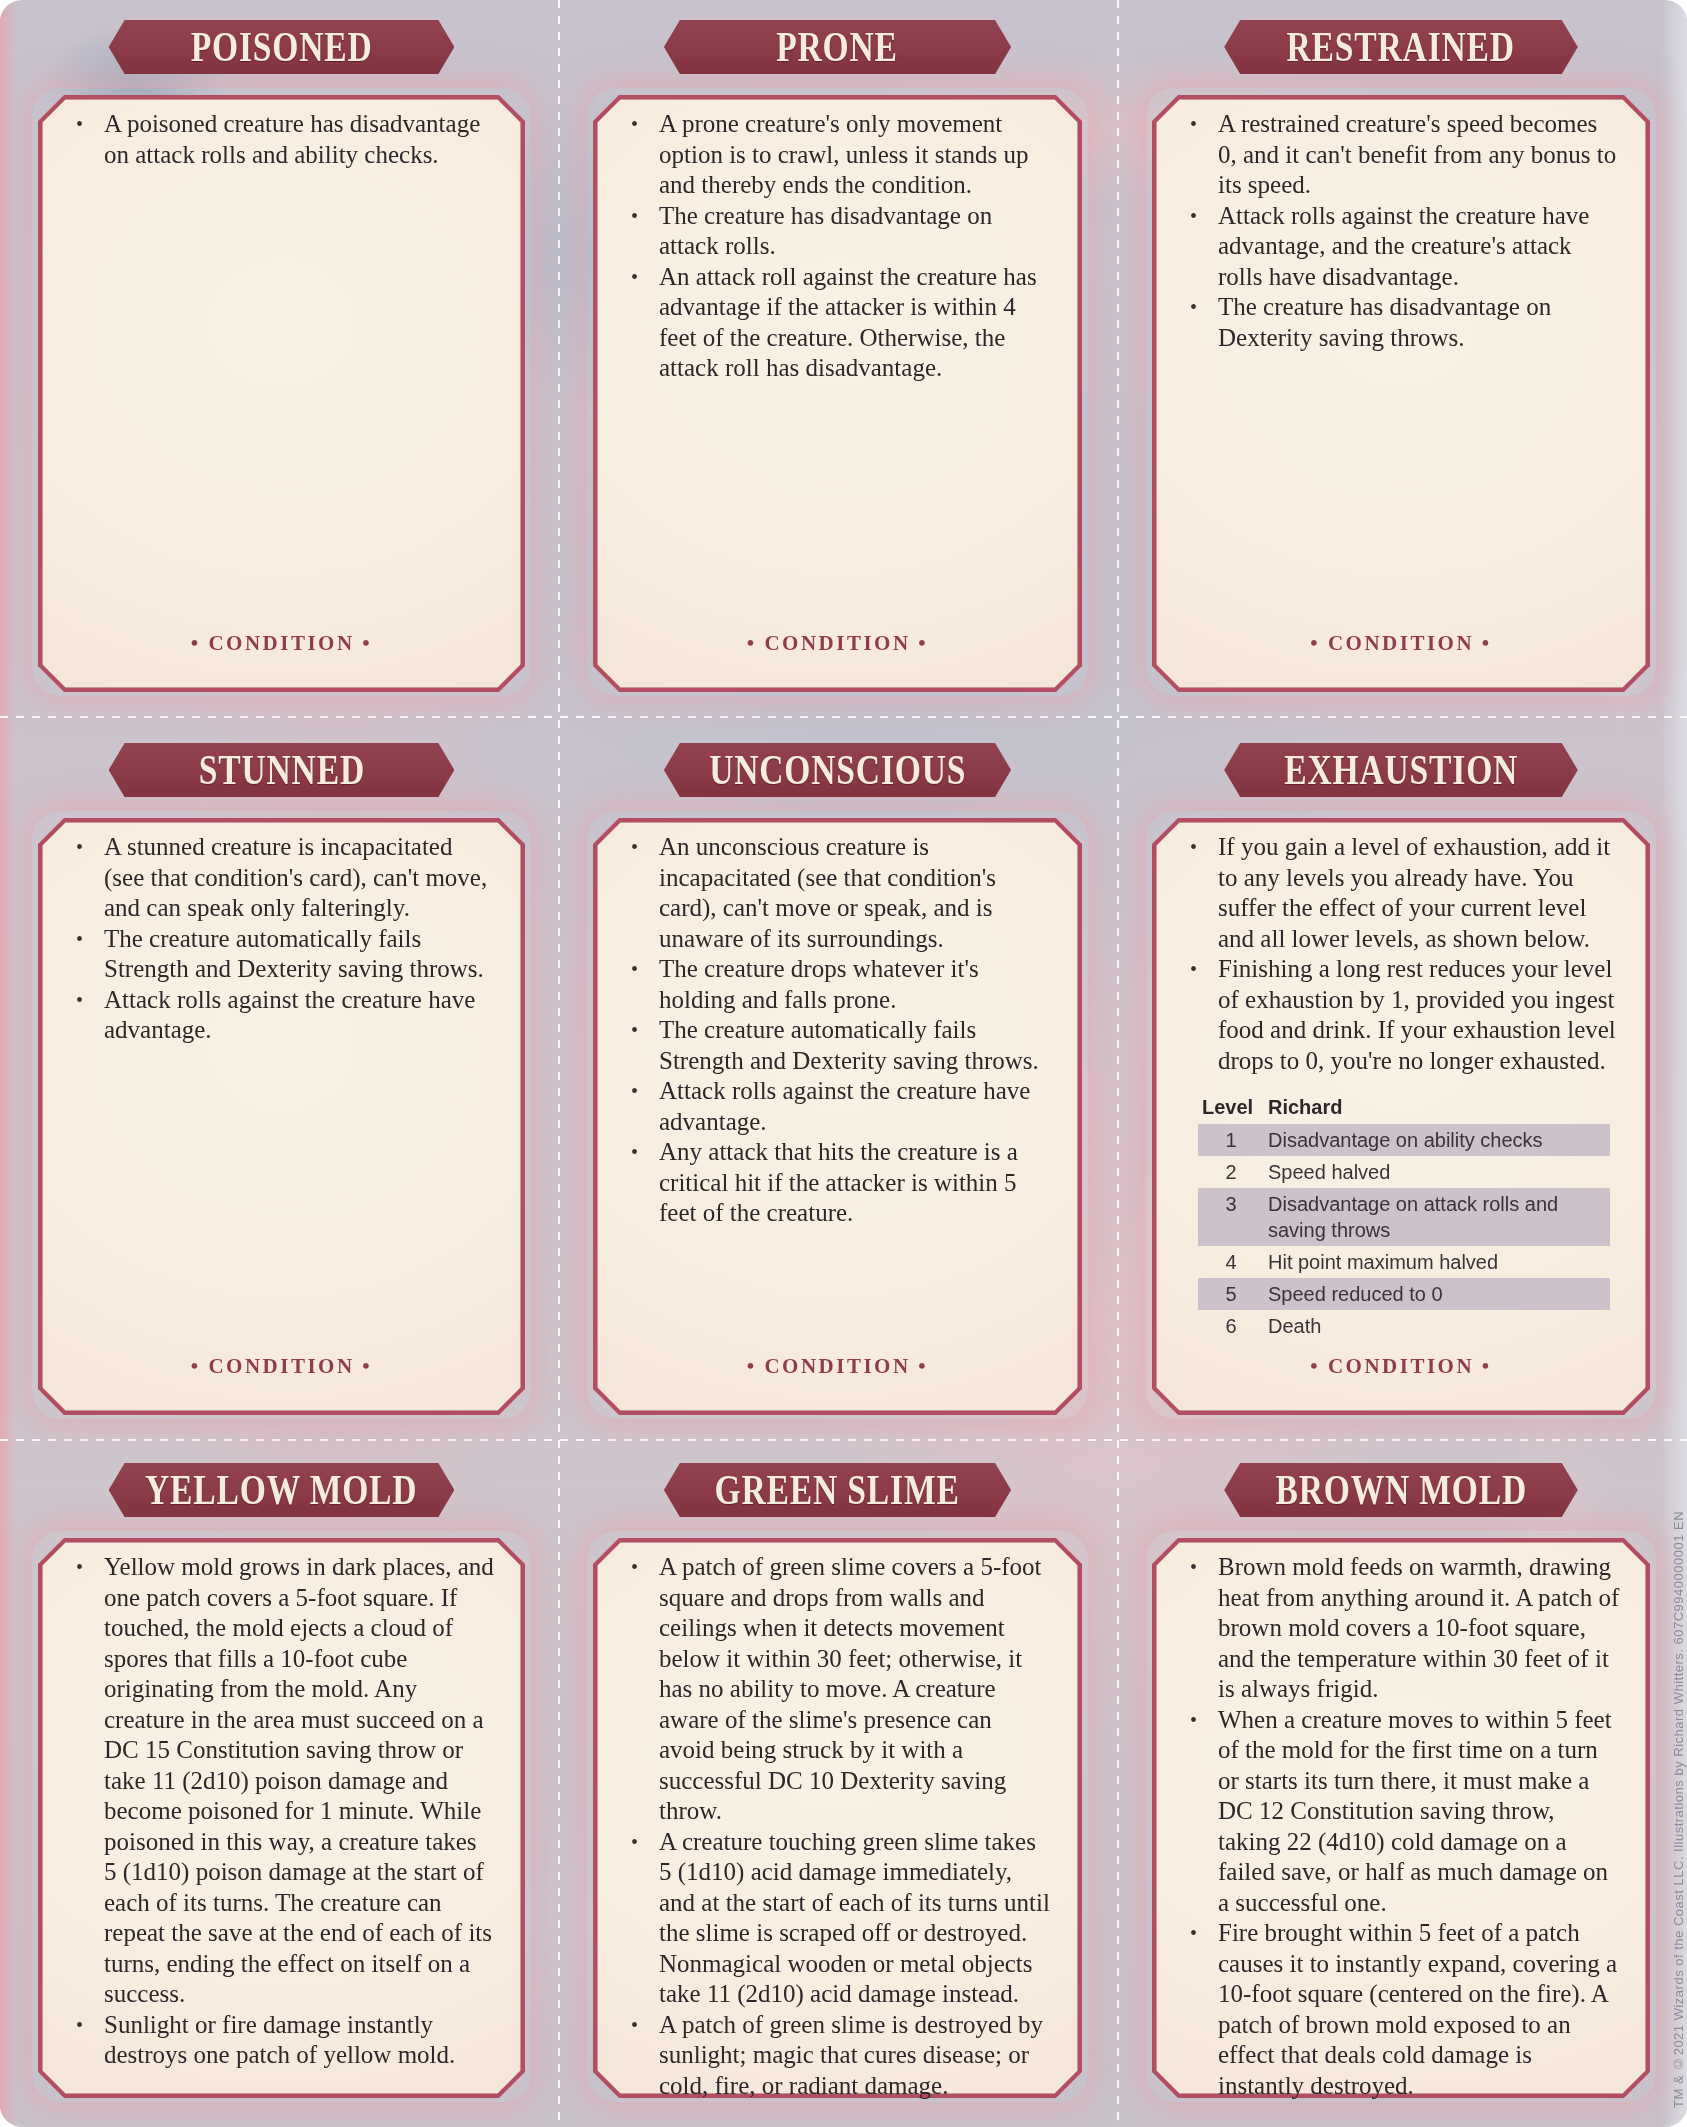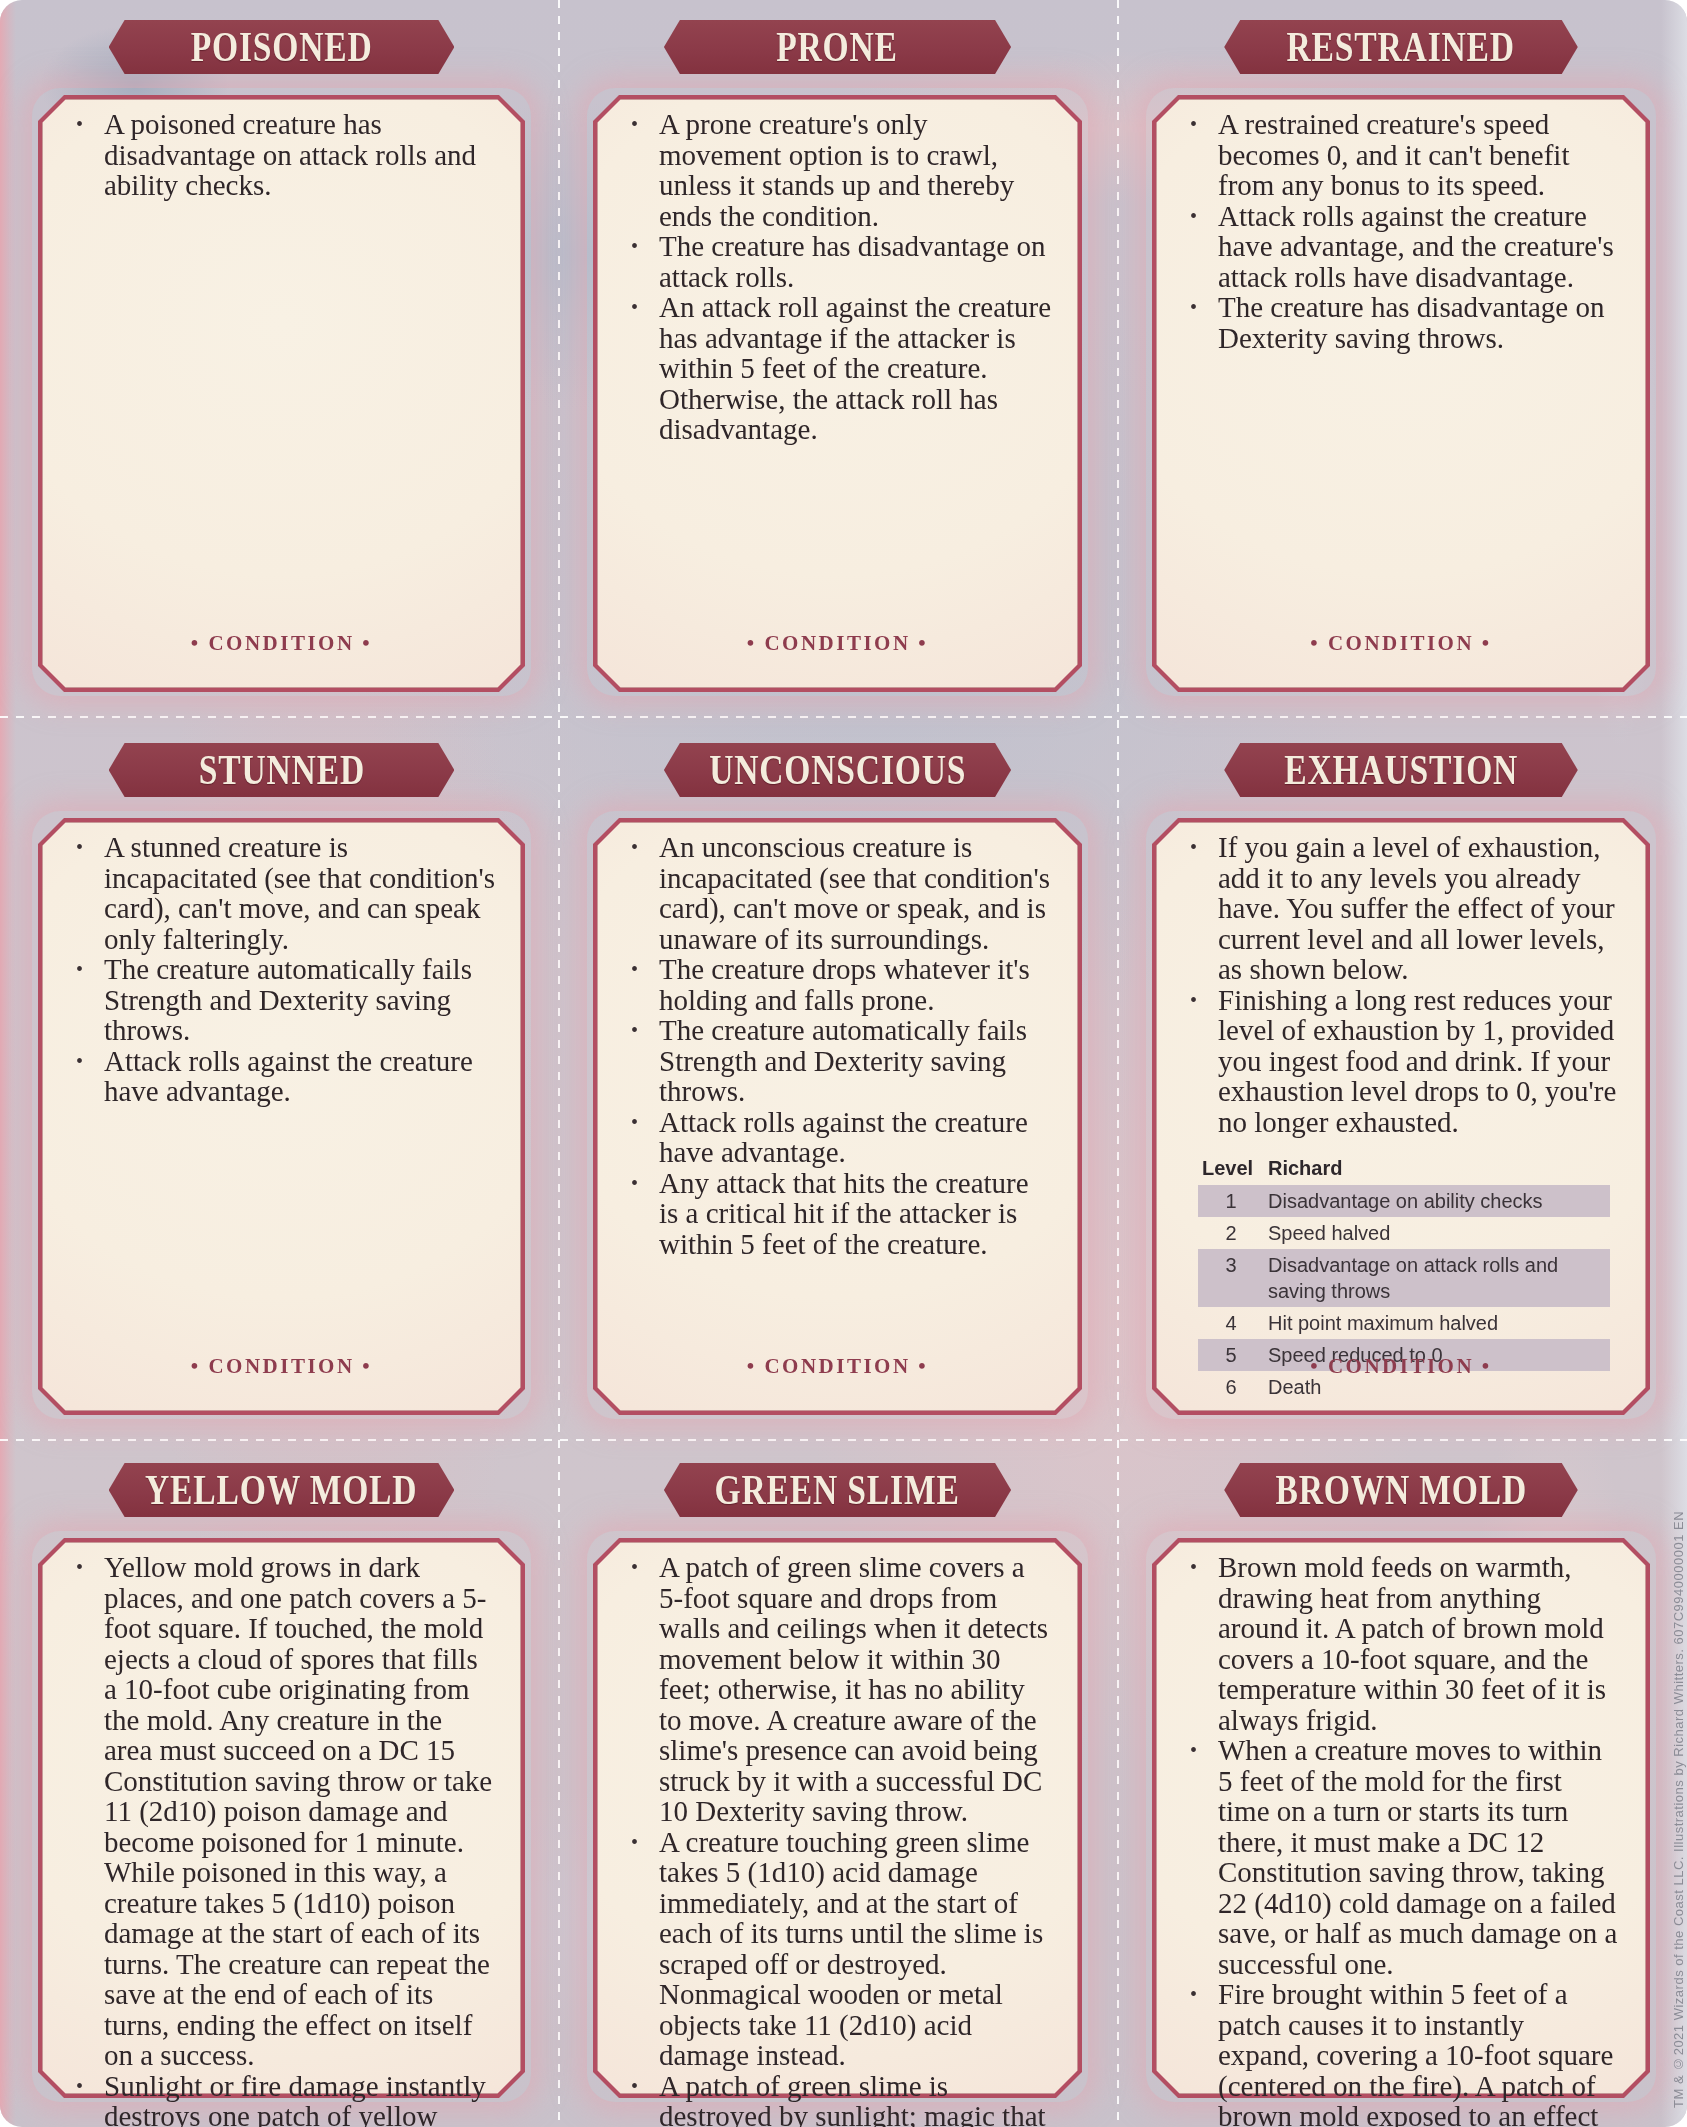--- a/index.html
+++ b/index.html
@@ -48,21 +48,21 @@
     clip-path:polygon(0 50%,16px 0,calc(100% - 16px) 0,100% 50%,calc(100% - 16px) 100%,16px 100%);
     display:flex;align-items:center;justify-content:center;z-index:3;}
   .banner::before,.banner::after{content:"";position:absolute;width:58px;height:4px;background:#b55064;z-index:-1;}
   .banner::before{left:-38px;bottom:-13px;transform:rotate(27deg);}
   .banner::after{right:-38px;bottom:-13px;transform:rotate(-27deg);}
   .banner span{color:#f4ecdd;font-weight:bold;font-size:42px;letter-spacing:1px;
     transform:scaleX(.8);white-space:nowrap;text-shadow:0 1px 1px rgba(60,10,20,.5);}
 
   
   .content{position:absolute;inset:4px;padding:10px 26px 10px 24px;}
-  ul.bullets{list-style:none;margin:0;padding:0;color:#2f2629;font-size:29px;line-height:30.5px;}
+  ul.bullets{list-style:none;margin:0;padding:0;color:#2f2629;font-size:25px;line-height:30.5px;}
   ul.bullets li{position:relative;padding-left:38px;}
   ul.bullets li::before{content:"•";position:absolute;left:10px;top:0;font-size:20px;color:#3a3033;}
 
   
   .cond-footer{position:absolute;left:0;right:0;bottom:32px;text-align:center;
     color:#8e3c4e;font-weight:bold;font-size:21px;letter-spacing:2.5px;z-index:2;}
 
   
   table.exh{border-collapse:collapse;margin:16px 0 0 18px;width:calc(100% - 28px);
     font-family:"Liberation Sans",sans-serif;font-size:20px;line-height:26px;color:#3a3338;}
@@ -111,21 +111,21 @@
     <div class="banner">
       <span>PRONE</span>
     </div>
     <div class="cbody">
       <div class="cinner"></div>
     </div>
     <div class="content" style="top:79px;">
       <ul class="bullets">
         <li>A prone creature's only movement option is to crawl, unless it stands up and thereby ends the condition.</li>
         <li>The creature has disadvantage on attack rolls.</li>
-        <li>An attack roll against the creature has advantage if the attacker is within 5 feet of the creature. Otherwise, the attack roll has disadvantage.</li>
+        <li>An attack roll against the creature has advantage if the attacker is within 4 feet of the creature. Otherwise, the attack roll has disadvantage.</li>
       </ul>
       <div class="cond-footer">• CONDITION •</div>
     </div>
   </div>
 
   <div class="card" style="left:1152px;top:20px;width:498px;height:672px;">
     <div class="halo"></div>
     <div class="banner">
       <span>RESTRAINED</span>
     </div>

